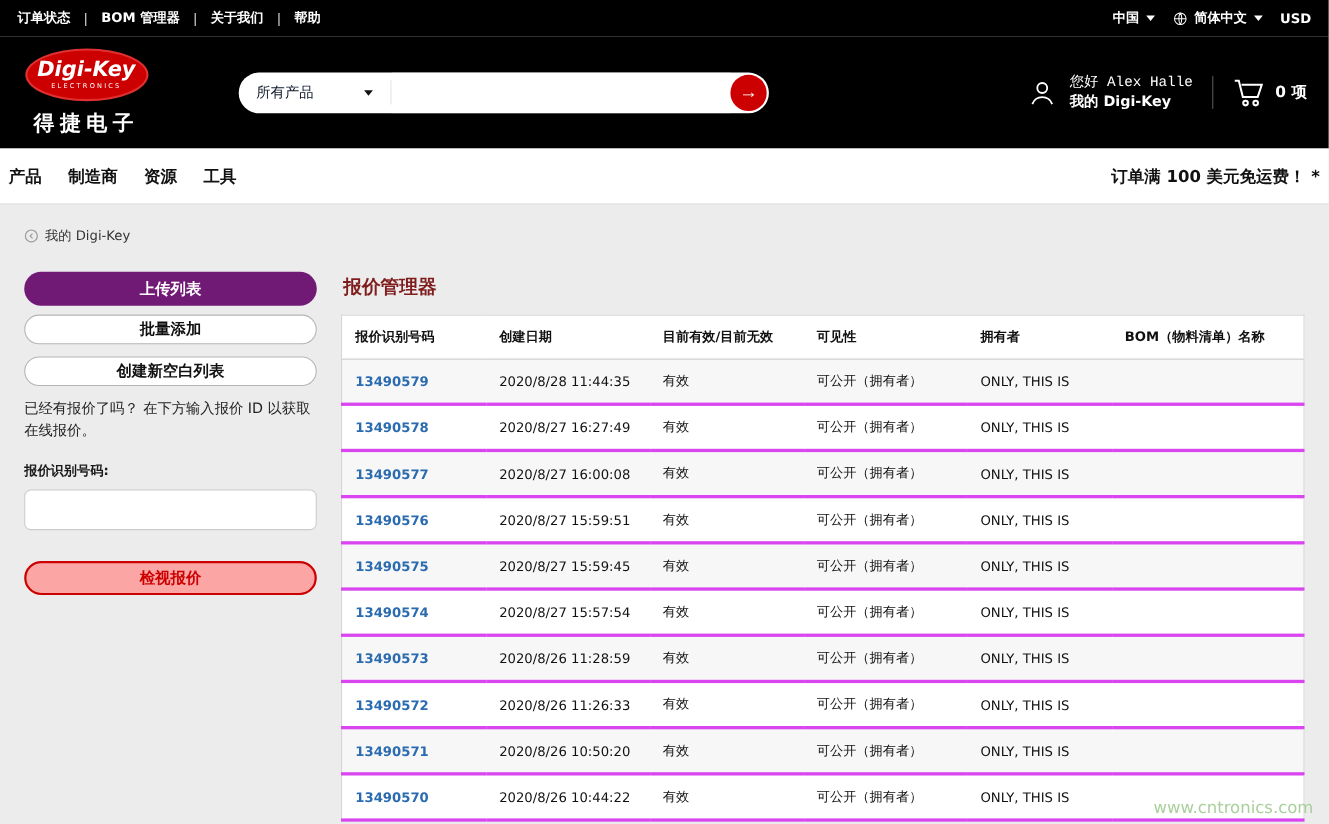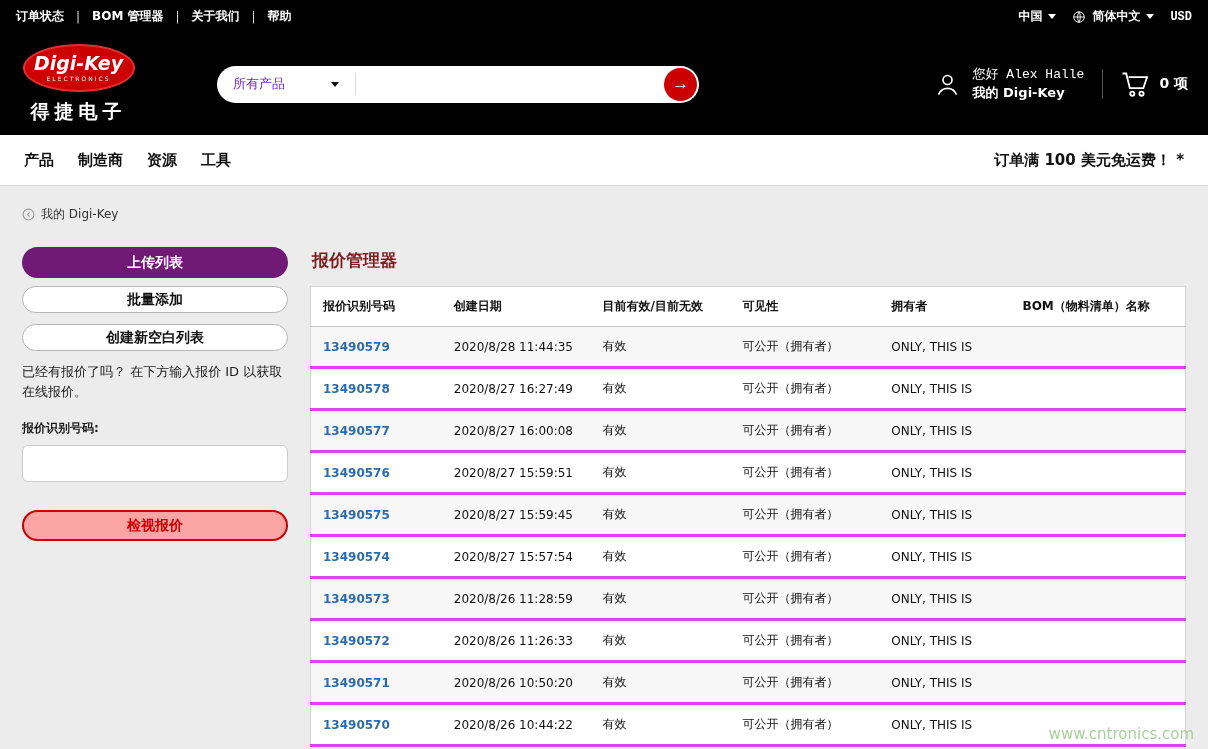--- a/index.html
+++ b/index.html
@@ -12,21 +12,21 @@
 
   
   .topbar {
     height:33px; background:#000; color:#fff;
     display:flex; align-items:center; justify-content:space-between;
     padding:0 16px; font-size:12px; font-weight:bold;
   }
   .topbar-links { display:flex; align-items:center; gap:12px; }
   .tsep { color:#ddd; font-weight:normal; }
   .tlink { color:#fff; }
-  .topbar-right { display:flex; align-items:center; gap:16px;font-family:Liberation Mono, monospace; }
+  .topbar-right { display:flex; align-items:center; gap:16px; }
   .tb-group { display:flex; align-items:center; gap:6px; }
   .chev { width:0; height:0; border-left:4px solid transparent; border-right:4px solid transparent; border-top:5px solid #fff; display:inline-block; }
   .chev-dark { border-top-color:#111; }
 
   
   .header { height:102px; background:#000; display:flex; align-items:center; }
   .logo { margin-left:16px; width:125px; display:flex; flex-direction:column; align-items:center; }
   .logo-oval {
     width:112px; height:48px; background:#cc0000; border-radius:50%;
     display:flex; flex-direction:column; align-items:center; justify-content:center;
@@ -35,42 +35,42 @@
   .logo-name { color:#fff; font-style:italic; font-weight:bold; font-size:19px; line-height:1; }
   .logo-sub { color:#fff; font-size:6px; letter-spacing:2px; margin-top:2px; }
   .logo-cn { color:#fff; font-weight:bold; font-size:19px; letter-spacing:5px; margin-top:7px; white-space:nowrap; }
 
   .search {
     margin-left:76px; width:482px; height:37px; background:#fff;
     border-radius:20px; display:flex; align-items:center; overflow:hidden;
   }
   .search-cat {
     display:flex; align-items:center; justify-content:space-between;
-    width:138px; padding:0 16px; font-size:13px; color:#6d28d9; cursor:pointer; height:100%;
+    width:138px; padding:0 16px; font-size:13px; color:#0f172a; cursor:pointer; height:100%;
   }
   .search-divider { width:1px; height:22px; background:#ddd; }
   .search-input { flex:1; border:none; outline:none; height:100%; font-size:13px; padding:0 10px; font-family:inherit; }
   .search-btn {
     width:33px; height:33px; min-width:33px; border-radius:50%; background:#cc0000;
     color:#fff; border:none; margin-right:2px; font-size:17px; font-weight:bold;
     display:flex; align-items:center; justify-content:center; cursor:pointer;
   }
 
   .account-area { margin-left:auto; margin-right:20px; display:flex; align-items:center; gap:12px; color:#fff; }
   .acct-text { font-size:13px; line-height:1.35; }
   .acct-line1 { font-weight:normal;font-family:Liberation Mono, monospace; }
   .acct-line2 { font-weight:bold; }
   .vdiv { width:1px; height:30px; background:#555; margin:0 6px; }
   .cart-wrap { display:flex; align-items:center; gap:8px; cursor:pointer; }
   .cart-count { font-size:14px; font-weight:bold; }
 
   
   .nav {
     height:51px; background:#fff; display:flex; align-items:center;
-    padding:0 24px; border-bottom:1px solid #d8d8d8;
+    padding:0 8px; border-bottom:1px solid #d8d8d8;
   }
   .nav-items { display:flex; align-items:center; gap:24px; }
   .navitem { font-size:15px; font-weight:bold; color:#111; }
   .promo { margin-left:auto; font-size:15px; font-weight:bold; color:#111; }
 
   
   .breadcrumb { display:flex; align-items:center; gap:6px; margin:20px 0 24px 22px; font-size:12px; color:#333; }
   .content { display:flex; padding:0 22px; align-items:flex-start; }
 
   .sidebar { width:266px; min-width:266px; margin-right:22px; }

